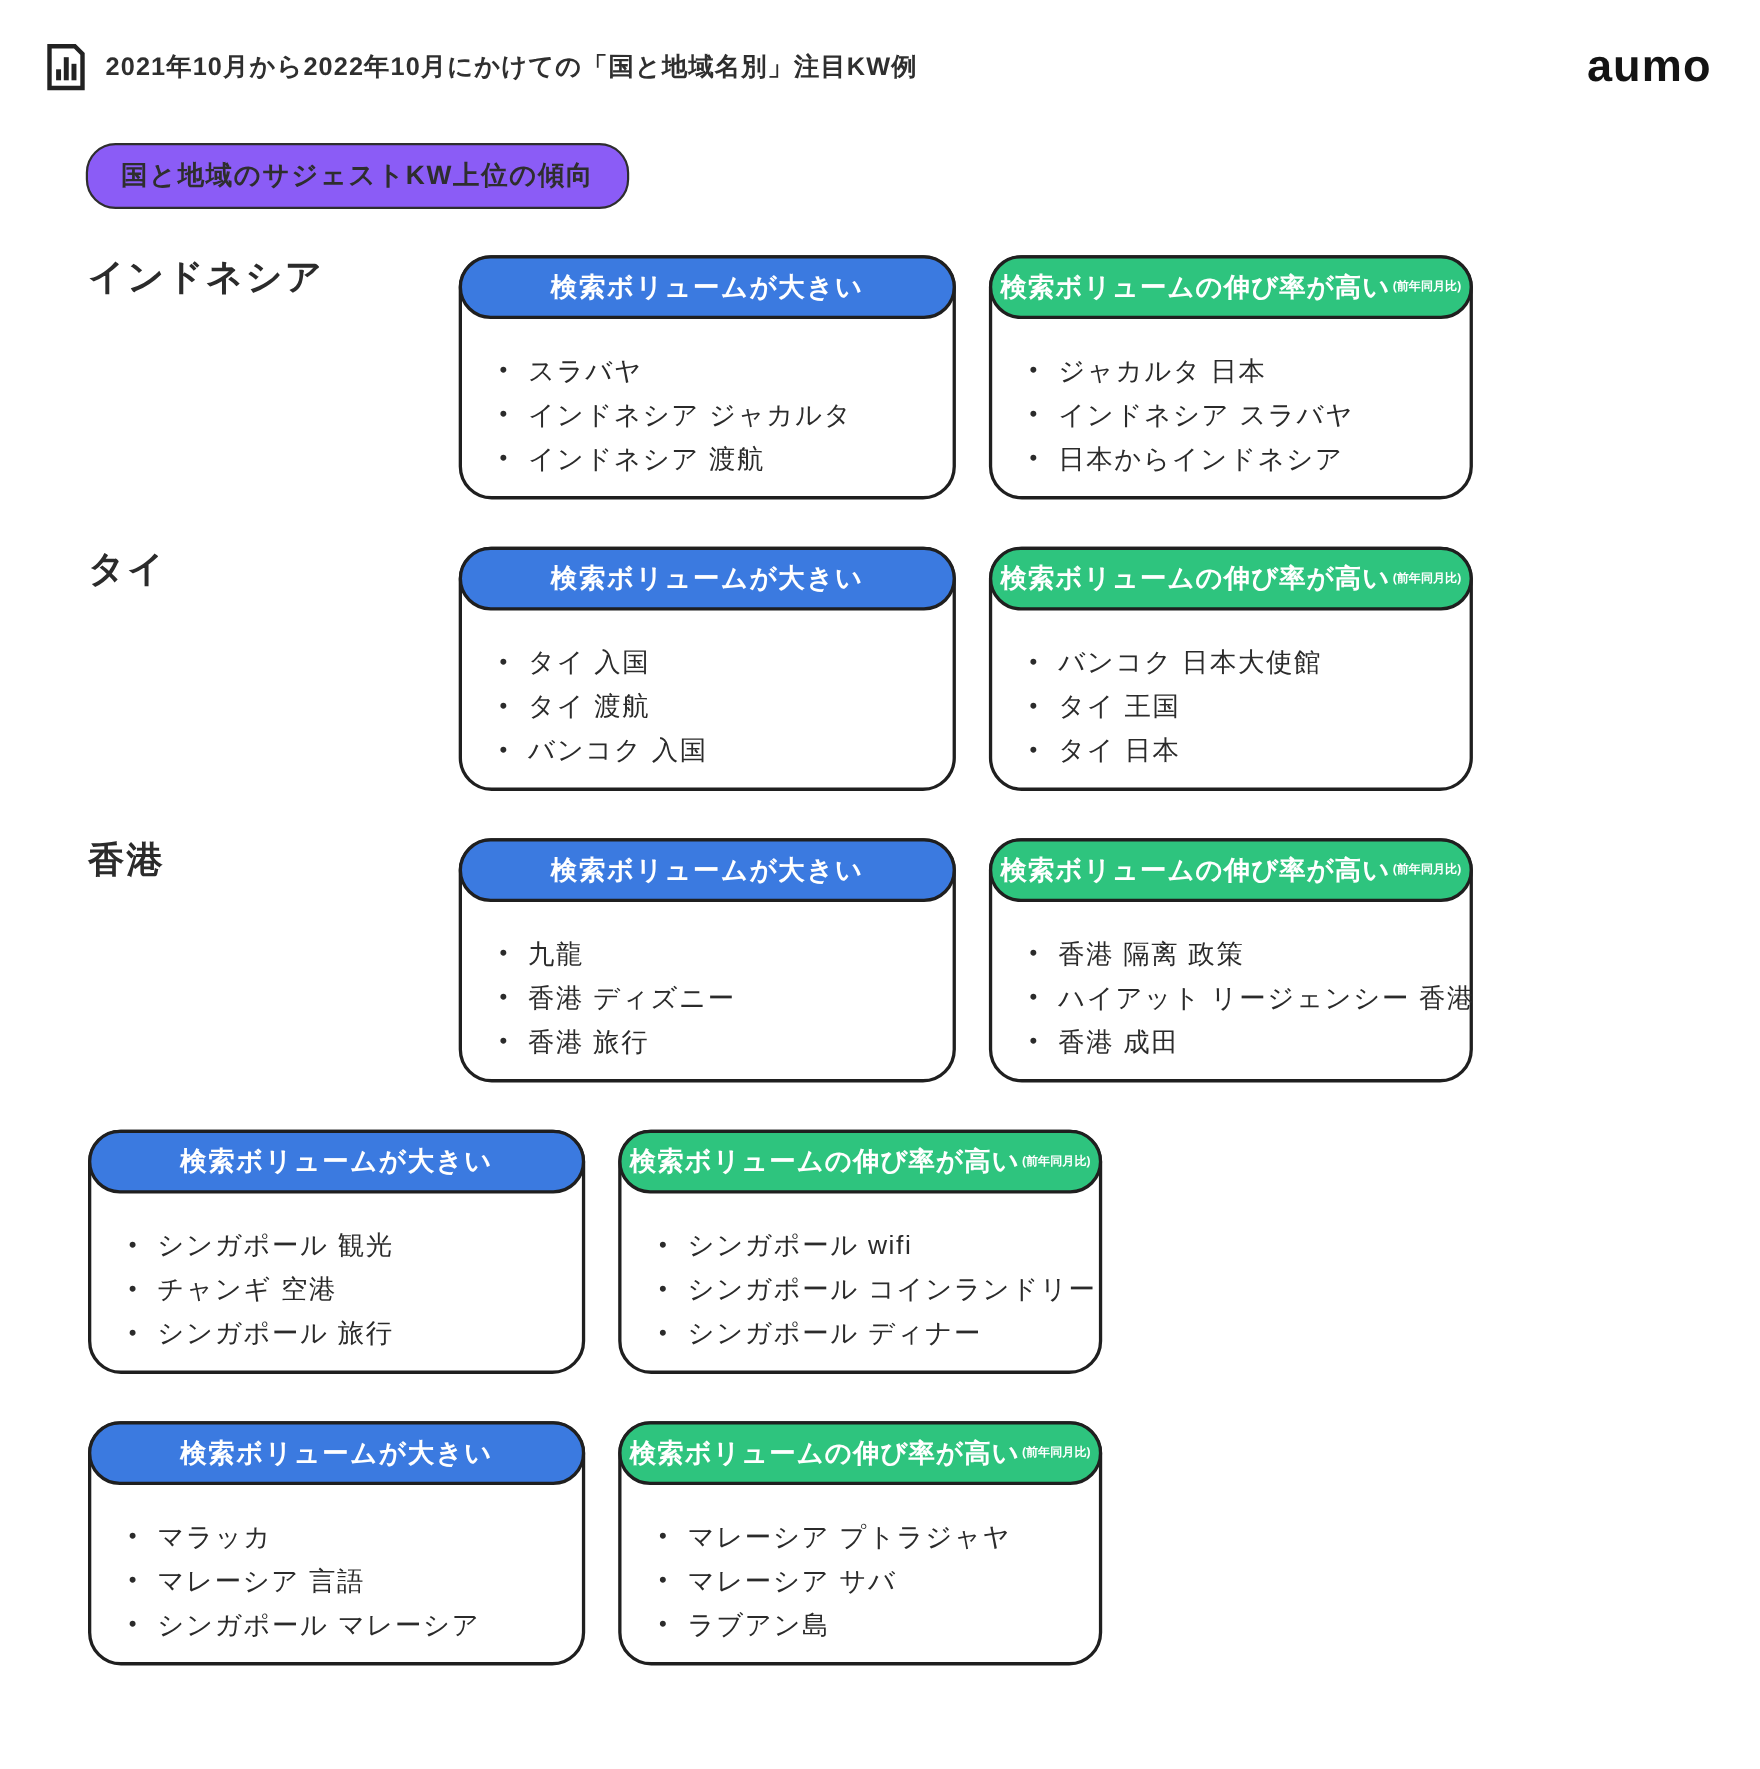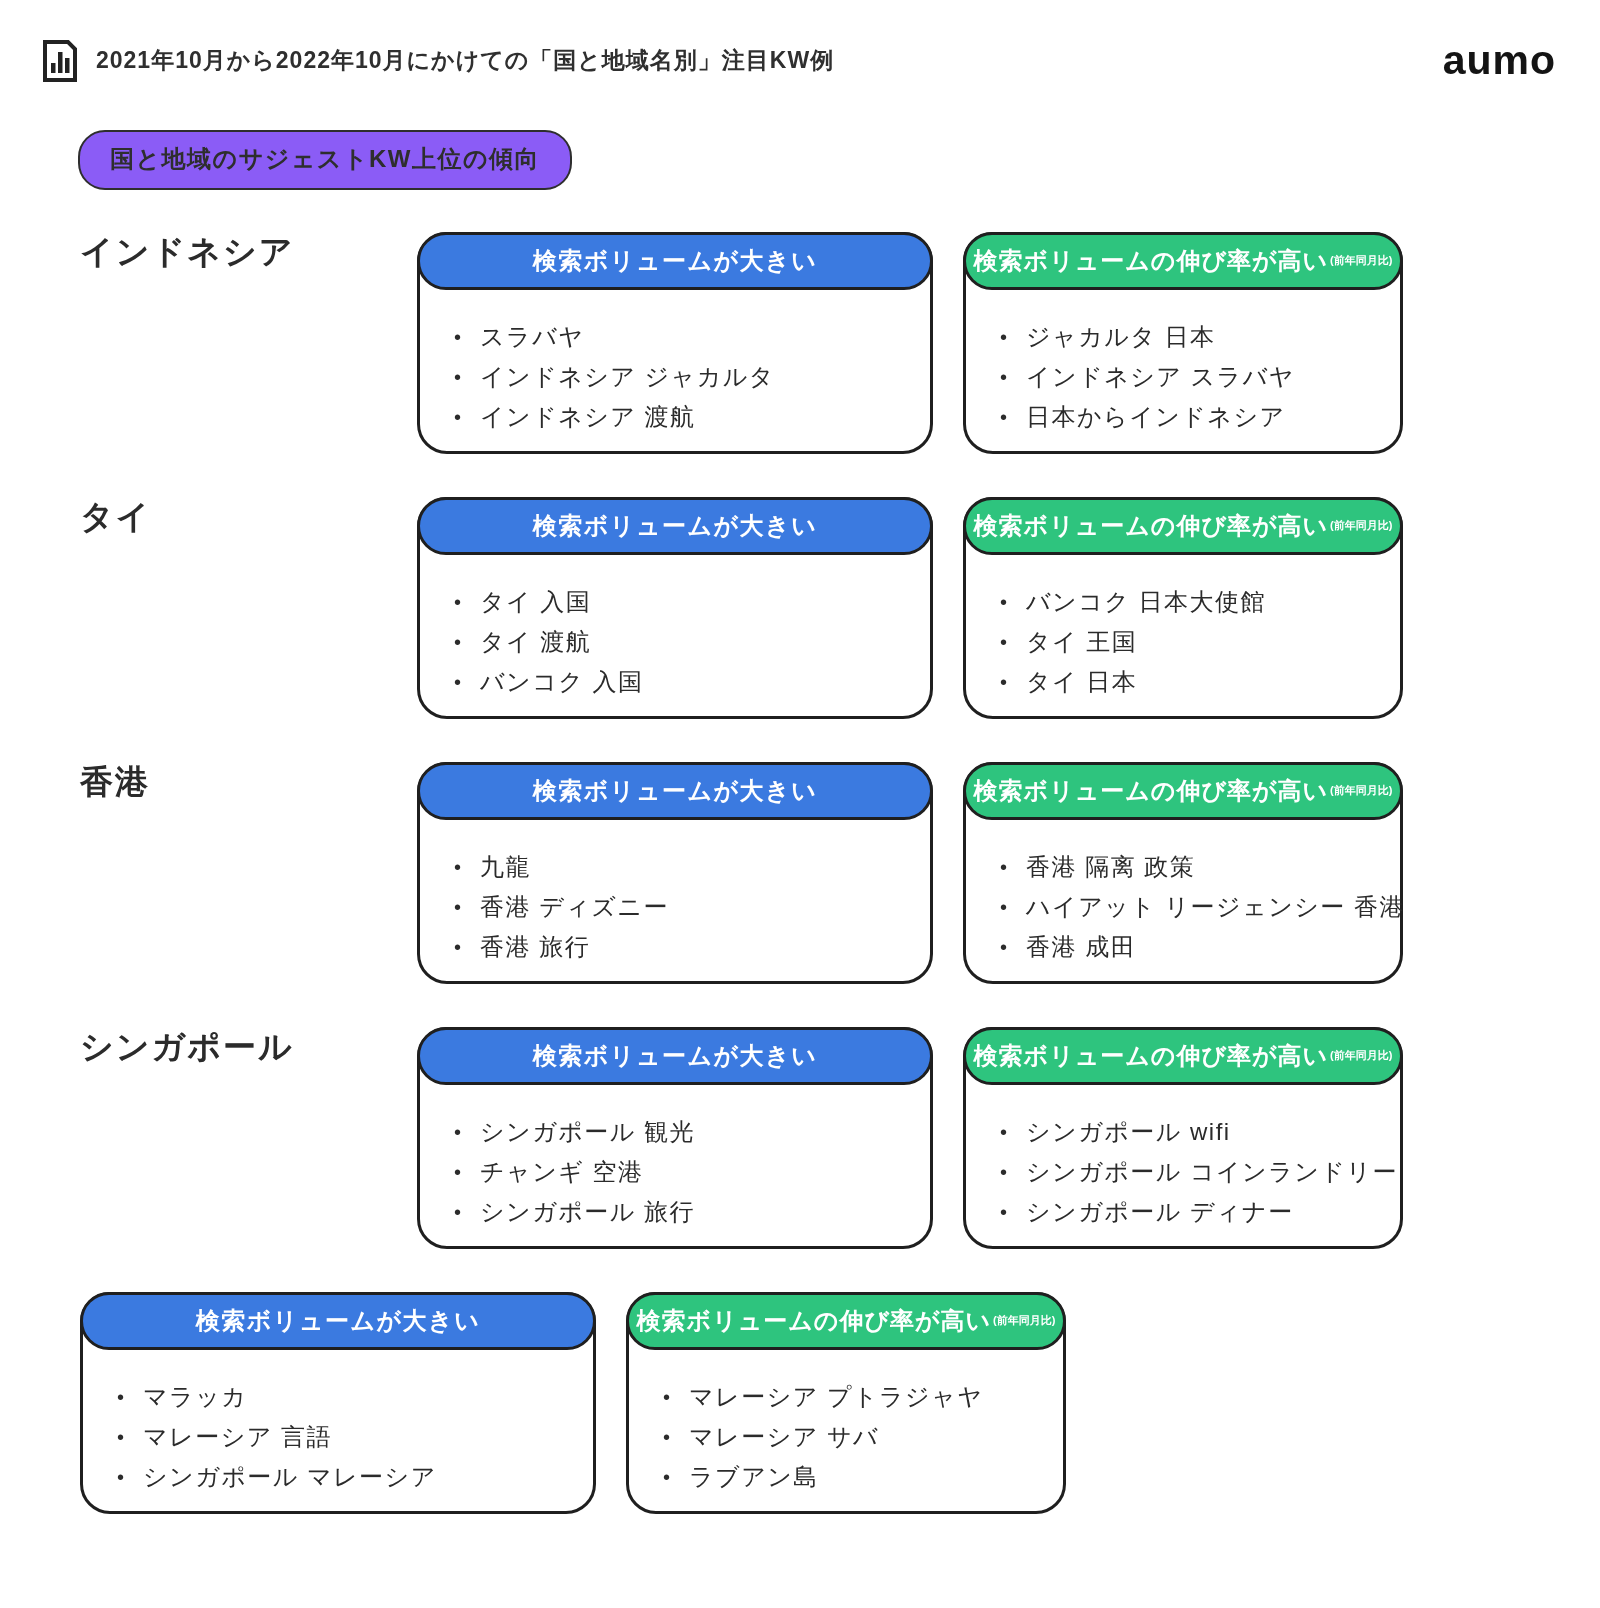--- a/index.html
+++ b/index.html
@@ -20,21 +20,21 @@
   .main-title{margin-left:16px;font-size:23px;font-weight:700;letter-spacing:1px;color:#2f2f2f;}
   .logo{margin-left:auto;font-size:41px;font-weight:800;letter-spacing:1px;color:#141414;line-height:1;}
   .badge{
     display:inline-block;margin:38px 0 0 78px;border:2.5px solid #2e2e2e;border-radius:27px;
     padding:11px 30px 13px;font-size:24px;font-weight:700;letter-spacing:1.5px;color:#2e2e2e;background:#8b5cf6;
   }
   .sections{margin-top:42px;}
   .section{display:flex;align-items:flex-start;margin:0 0 43px 80px;}
   .country{width:337px;margin:0;padding-top:2px;font-size:33px;font-weight:700;letter-spacing:2px;color:#2b2b2b;line-height:1.1;}
   .card{
-    width:516px;height:222px;background:#fff;border:3px solid var(--ink);border-radius:30px;
+    width:452px;height:222px;background:#fff;border:3px solid var(--ink);border-radius:30px;
   }
   .card.growth{width:440px;margin-left:30px;}
   .card-header{
     height:58px;margin:-3px -3px 0;border:3px solid var(--ink);border-radius:30px;
     display:flex;align-items:center;justify-content:center;
     color:#ffffff;font-size:24px;font-weight:700;letter-spacing:1.5px;white-space:nowrap;
   }
   .card-header.blue{background:var(--blue);}
   .card-header.green{background:var(--green);letter-spacing:1px;}
   .card-header .note{font-size:11px;font-weight:700;margin-left:2px;letter-spacing:0;}
@@ -190,21 +190,20 @@
         </li>
         <li class="kw-item">
           <span class="dot">•</span>
           <span>香港 成田</span>
         </li>
       </ul>
     </div>
   </section>
 
   <section class="section">
-    <h2 class="country">シンガポール</h2>
 
     <div class="card volume">
       <div class="card-header blue">
         <span>検索ボリュームが大きい</span>
       </div>
       <ul class="kw-list">
         <li class="kw-item">
           <span class="dot">•</span>
           <span>シンガポール 観光</span>
         </li>

